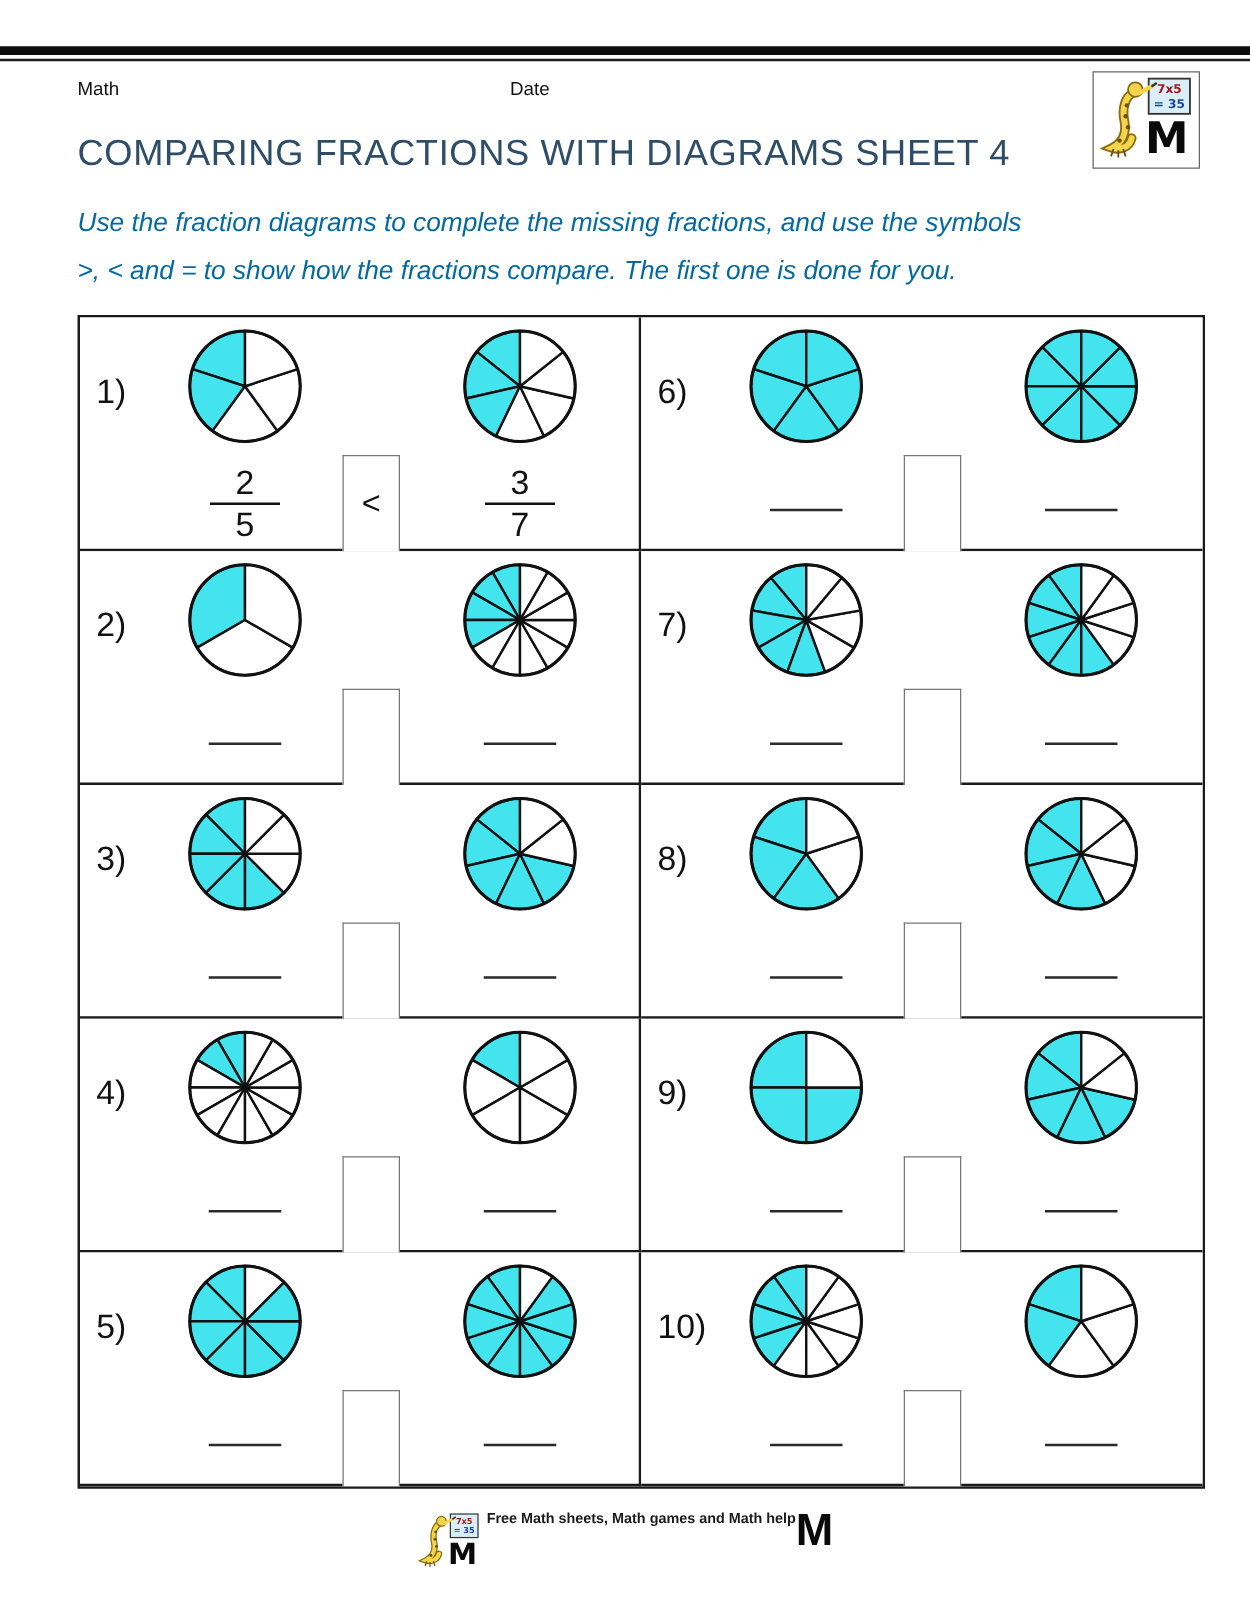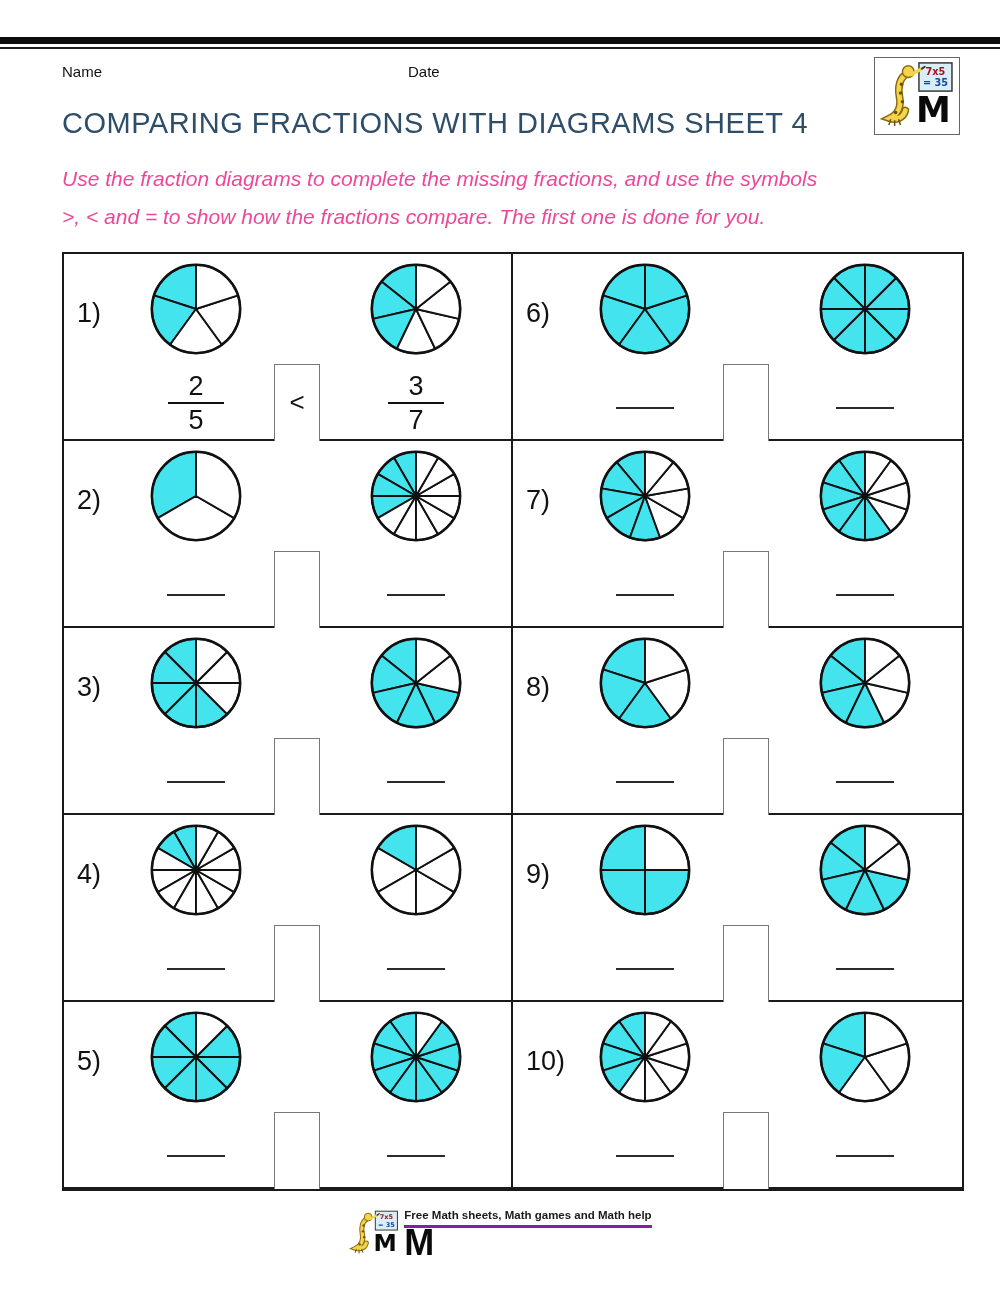--- a/index.html
+++ b/index.html
@@ -12,21 +12,21 @@
   .date-label{position:absolute;left:346px;top:0;}
   .logo-box{
     position:absolute;top:57px;right:40px;width:84px;height:76px;
     border:1px solid #666;background:#fff;display:flex;align-items:center;justify-content:center;
   }
   .page-title{
     margin:24px 38px 0 62px;font-family:Liberation Sans, sans-serif;
     font-size:29px;color:#2e4d68;letter-spacing:0.5px;font-weight:normal;
   }
   .instructions{
-    margin:20px 50px 0 62px;font-size:21px;font-style:italic;line-height:1.8;color:#ec4899;
+    margin:20px 50px 0 62px;font-size:21px;font-style:italic;line-height:1.8;color:#0369a1;
   }
   .grid{
     display:grid;grid-template-columns:449px 449px;grid-auto-rows:187px;
     border:2px solid #1a1a1a;width:max-content;margin:16px 0 0 62px;background:#fff;
   }
   .cell{position:relative;box-sizing:border-box;border-bottom:2px solid #1a1a1a;background:#fff;}
   .cell:nth-child(odd){border-right:2px solid #1a1a1a;}
   .cell-label{position:absolute;left:13px;top:44px;font-size:27px;}
   .pie{position:absolute;top:7px;width:96px;height:96px;}
   .pie-left{left:84px;}
@@ -39,38 +39,38 @@
   .frac-bar{width:56px;height:2px;background:#111;margin:2px 0;}
   .blank-line{position:absolute;bottom:30px;left:19px;width:58px;height:2px;background:#2a2a2a;}
   .compare-box{
     position:absolute;left:210px;bottom:-2px;width:44px;height:76px;background:#fff;
     border:1px solid #777;border-bottom:none;z-index:3;
     display:flex;align-items:center;justify-content:center;font-size:26px;
   }
   .footer{
     margin-top:18px;display:flex;justify-content:center;align-items:flex-start;gap:4px;
   }
-  .footer-col{display:flex;flex-direction:column;align-items:flex-start;}
+  .footer-col{display:flex;flex-direction:row;align-items:flex-start;}
   .tagline{font-size:11.5px;font-weight:bold;color:#1a1a1a;padding-bottom:4px;}
   .purple-rule{height:3px;background:#7d22a8;align-self:stretch;}
   .brand-row{display:flex;align-items:flex-end;margin-top:1px;}
   .brand-m{font-size:36px;font-weight:900;line-height:0.75;color:#0a0a0a;}
   .brand-text{
     font-weight:bold;font-size:21px;letter-spacing:1px;color:#fff;padding-bottom:1px;
     text-shadow:-1.2px 0 #000,1.2px 0 #000,0 -1.2px #000,0 1.2px #000,
       -0.9px -0.9px #000,0.9px 0.9px #000,-0.9px 0.9px #000,0.9px -0.9px #000;
   }
 </style>
 </head>
 <body>
 
 <div class="top-rule"></div>
 
 <div class="header-row">
-  <span>Name</span>
+  <span>Math</span>
   <span class="date-label">Date</span>
 </div>
 
 <div class="logo-box">
   <span id="header-logo-slot"><svg viewBox="0 0 80 70" width="78" height="68">
         <rect x="42" y="3" width="34" height="29" fill="#d9eef8" stroke="#333" stroke-width="1.5"></rect>
         <text x="59" y="15" font-size="10" text-anchor="middle" fill="#a01616" font-family="DejaVu Sans, sans-serif" font-weight="bold">7x5</text>
         <text x="59" y="27" font-size="10" text-anchor="middle" fill="#1646a0" font-family="DejaVu Sans, sans-serif" font-weight="bold">= 35</text>
         <text x="57" y="64" font-size="36" text-anchor="middle" fill="#0a0a0a" font-weight="bold" font-family="DejaVu Sans, sans-serif">M</text>
         <path d="M30 14 C22 18 20 28 22 38 C24 48 20 56 12 60 C18 62 26 60 28 52" fill="none" stroke="#8a6a10" stroke-width="8" stroke-linecap="round"></path>

